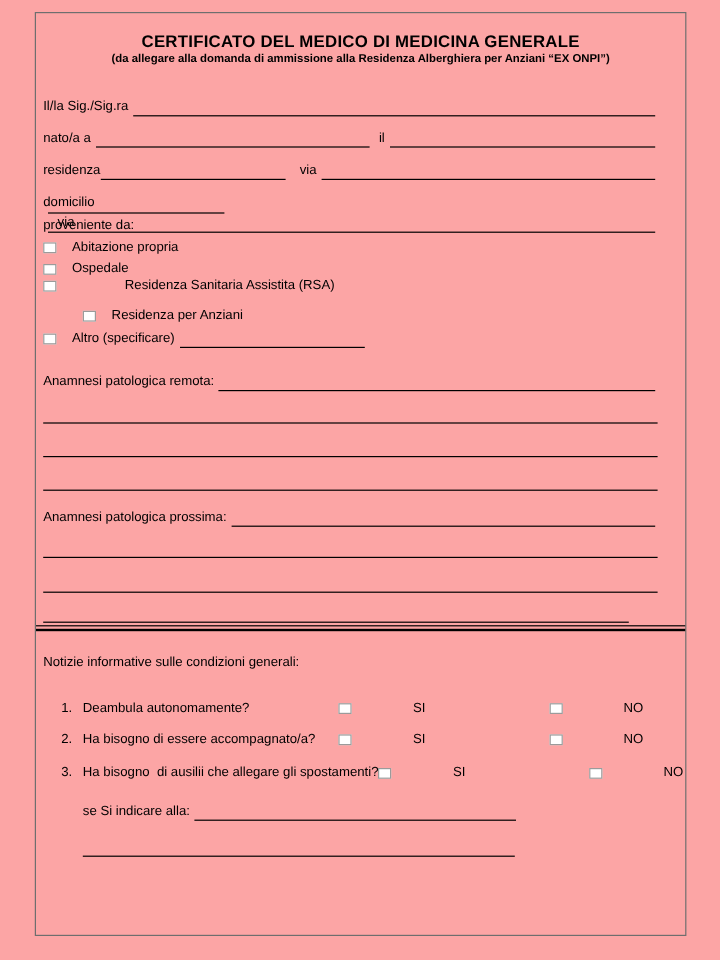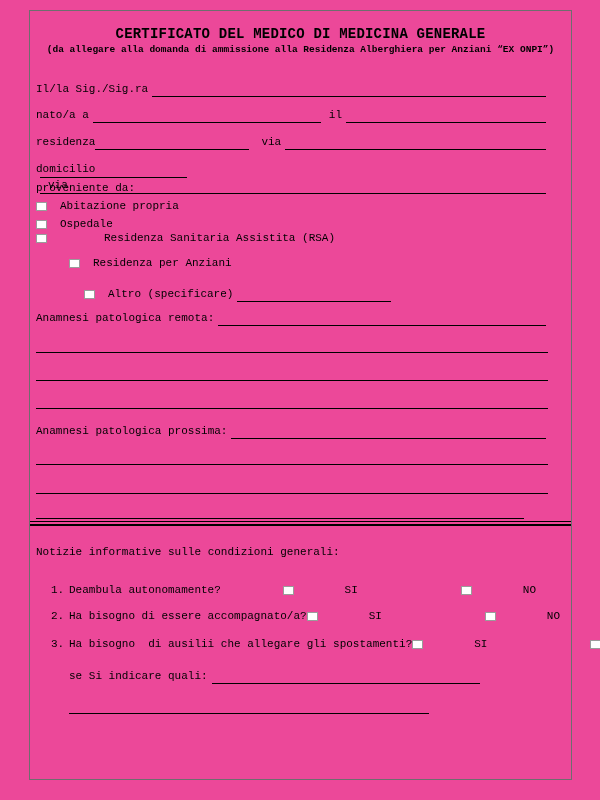--- a/index.html
+++ b/index.html
@@ -1,21 +1,21 @@
 <!DOCTYPE html>
 <html><head>
 <meta charset="utf-8">
 <style>
   html, body { margin: 0; padding: 0; background: #ffffff; }
   .page {
     position: relative;
     width: 600px;
     height: 800px;
-    background: #ec4899;
-    font-family: Liberation Mono, monospace;
+    background: #fca5a5;
+    font-family: Liberation Sans, sans-serif;
     color: #000000;
     overflow: hidden;
   }
   .border-box {
     position: absolute;
     left: 29px;
     top: 10px;
     width: 541px;
     height: 768px;
     border: 1px solid #6e6e6e;
@@ -131,21 +131,21 @@
       <span class="lbl">Ospedale</span>
     </div>
     <div class="row opt-row" style="top:220px;gap:44px;">
       <span class="cb"></span>
       <span class="lbl">Residenza Sanitaria Assistita (RSA)</span>
     </div>
     <div class="row opt-row" style="top:245px;padding-left:33px;">
       <span class="cb"></span>
       <span class="lbl">Residenza per Anziani</span>
     </div>
-    <div class="row opt-row" style="top:276px;margin-left:48px;">
+    <div class="row opt-row" style="top:264px;">
       <span class="cb"></span>
       <span class="lbl">Altro (specificare)</span>
       <span class="line fixed" style="width:154px;align-self:flex-end;height:12px;"></span>
     </div>
 
     <div class="row" style="top:300px;">
       <span class="lbl">Anamnesi patologica remota:</span>
       <span class="line"></span>
     </div>
     <div class="blank-line" style="top:329px;left:6px;right:23px;"></div>
@@ -199,19 +199,19 @@
       <span class="q-spacer"></span>
       <span class="yn">
         <span class="cb"></span>
         <span>SI</span>
         <span class="yn-gap"></span>
         <span class="cb"></span>
         <span>NO</span>
       </span>
     </div>
     <div class="row sub-note" style="top:658px;">
-      <span class="lbl">se Si indicare quali:</span>
+      <span class="lbl">se Si indicare alla:</span>
       <span class="line fixed" style="width:268px;"></span>
     </div>
     <div class="blank-line" style="top:690px;left:39px;width:360px;"></div>
 
   </div>
 </div>
 
 </body></html>

